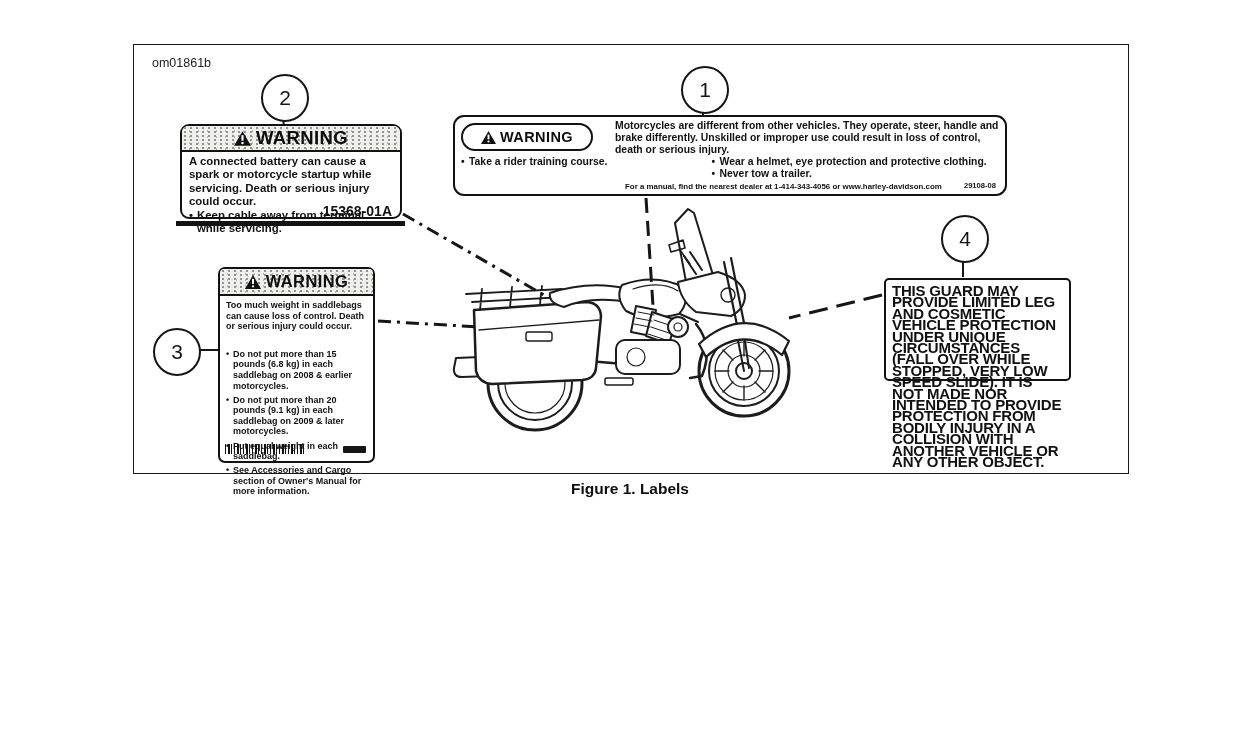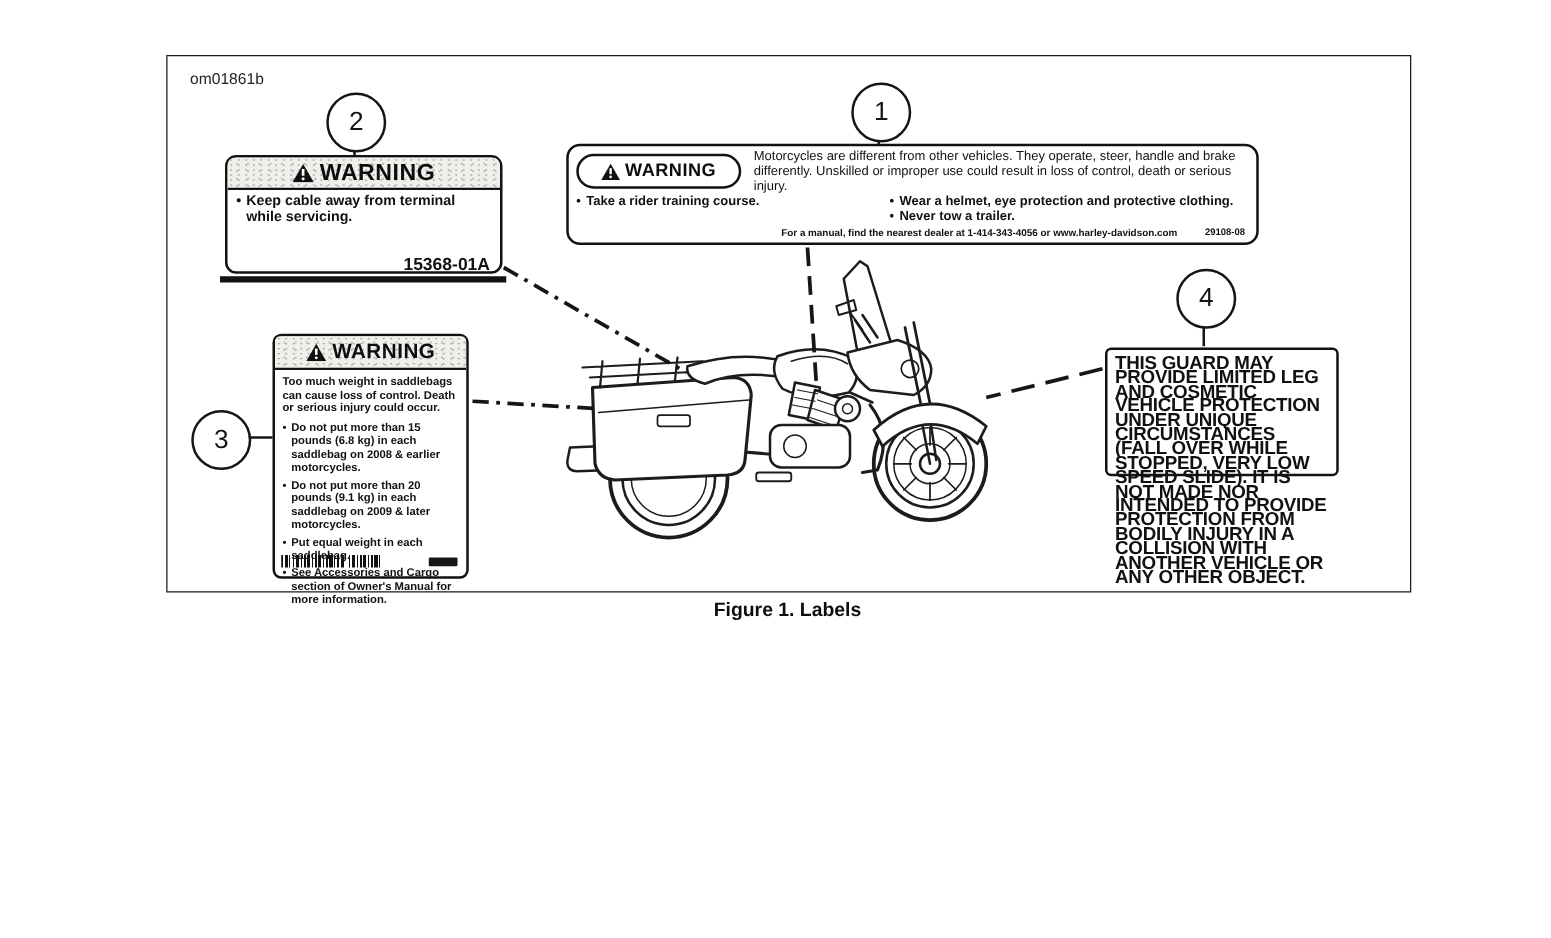--- a/index.html
+++ b/index.html
@@ -39,39 +39,39 @@
                        line-height:13.4px;height:62px;}
   #label-battery .pn{position:absolute;right:8px;bottom:1px;font-size:14px;font-weight:700;}
   .underbar{position:absolute;left:176px;top:221px;width:229px;height:4.5px;background:#121212;z-index:5;}
 
   
   #label-riding{left:453px;top:115px;width:554px;height:81px;border-radius:11px;padding:3px 6px;}
   .l1-top{display:flex;align-items:flex-start;}
   .l1-head{flex:none;width:128px;height:24px;border:2.2px solid #121212;border-radius:14px;
            margin-top:3px;display:flex;align-items:center;justify-content:center;gap:4px;background:#fff;}
   .l1-head .wword{font-size:14.5px;}
-  .l1-para{margin-left:10px;width:412px;font-size:10.4px;font-weight:400;line-height:12.1px;}
+  .l1-para{margin-left:22px;width:412px;font-size:10.4px;font-weight:700;line-height:12.1px;}
   .l1-cols{display:flex;margin-top:0px;}
   .l1-col{font-size:10.4px;font-weight:700;line-height:11.8px;}
   .l1-col.left{width:243px;}
   .l1-col.right{width:288px;margin-left:8px;}
   .l1-fine{position:absolute;left:170px;bottom:3px;font-size:7.9px;font-weight:700;}
   .l1-pn{position:absolute;right:9px;bottom:4px;font-size:7.6px;font-weight:700;}
 
   
   .bullet{position:relative;padding-left:8px;}
   .bullet::before{content:"\2022";position:absolute;left:0;top:0;}
 
   
   #label-saddlebags{left:218px;top:267px;width:157px;height:196px;border-radius:7px;}
   #label-saddlebags .wband{height:25px;border-radius:4px 4px 0 0;}
   #label-saddlebags .wword{font-size:16.5px;}
   #label-saddlebags .body{position:relative;padding:4px 5px 2px 6px;font-size:9px;font-weight:700;
                           line-height:10.6px;height:155px;}
-  #label-saddlebags .para{margin-bottom:5px;}
+  #label-saddlebags .para{margin-bottom:17px;}
   #label-saddlebags .bullet{margin-bottom:3.5px;padding-left:7px;}
   .barcode{position:absolute;left:5px;bottom:3px;width:80px;height:10px;
            background-image:repeating-linear-gradient(90deg,
              #111 0px,#111 1.4px,transparent 1.4px,transparent 2.6px,
              #111 2.6px,#111 5px,transparent 5px,transparent 6.4px,
              #111 6.4px,#111 7.2px,transparent 7.2px,transparent 9px);}
   .smudge{position:absolute;right:7px;bottom:4px;width:23px;height:7px;background:#161616;border-radius:1px;}
 
   
   #label-guard{left:884px;top:278px;width:187px;height:103px;border-radius:5px;
@@ -174,20 +174,21 @@
   <div class="wlabel" id="label-battery">
     <div class="wband speckle">
       <svg class="tri" width="17" height="15" viewBox="0 0 22 19">
         <path d="M11 0 L22 19 H0 Z" fill="#111"></path>
           <rect x="9.6" y="5.2" width="2.8" height="7" fill="#fff"></rect>
           <circle cx="11" cy="15.4" r="1.6" fill="#fff"></circle>
       </svg>
       <span class="wword">WARNING</span>
     </div>
     <div class="body">
+      <div>A connected battery can cause a spark or motorcycle startup while servicing. Death or serious injury could occur.</div>
       <div class="bullet">Keep cable away from terminal while servicing.</div>
       <div class="pn">15368-01A</div>
     </div>
   </div>
   <div class="underbar"></div>
 
   <div class="wlabel" id="label-riding">
     <div class="l1-top">
       <div class="l1-head">
         <svg class="tri" width="15" height="13" viewBox="0 0 22 19">

